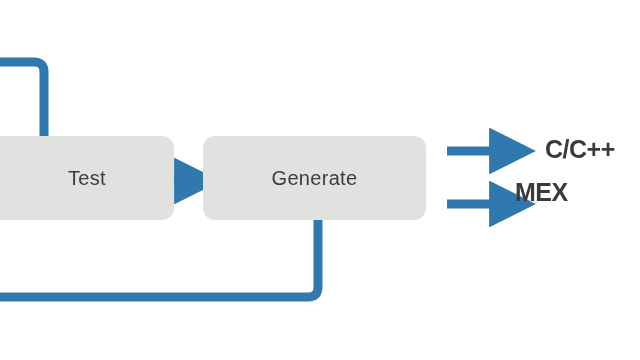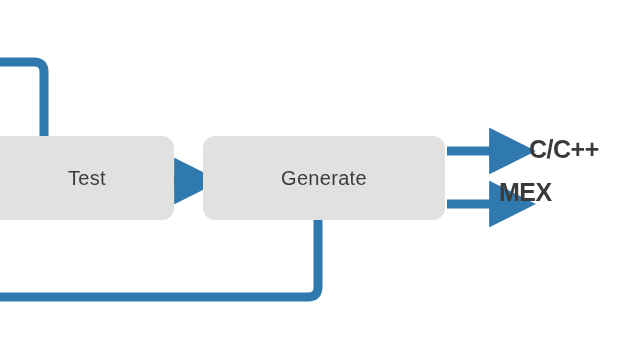--- a/index.html
+++ b/index.html
@@ -45,31 +45,32 @@
     top: 136px;
     width: 230px;
     height: 84px;
   }
   #box-test .proc-label {
     transform: translateX(28px);
   }
   #box-generate {
     left: 203px;
     top: 136px;
-    width: 242px;
+    width: 223px;
     height: 84px;
   }
   .out-label {
     position: absolute;
     font-family: "Liberation Sans", sans-serif;
     font-size: 25px;
     font-weight: 700;
     color: #3a3a3a;
     letter-spacing: -0.5px;
     white-space: nowrap;
+    margin-left: 16px;
   }
   #label-cpp {
     left: 529px;
     top: 135px;
   }
   #label-mex {
     left: 499px;
     top: 178px;
   }
 </style>

